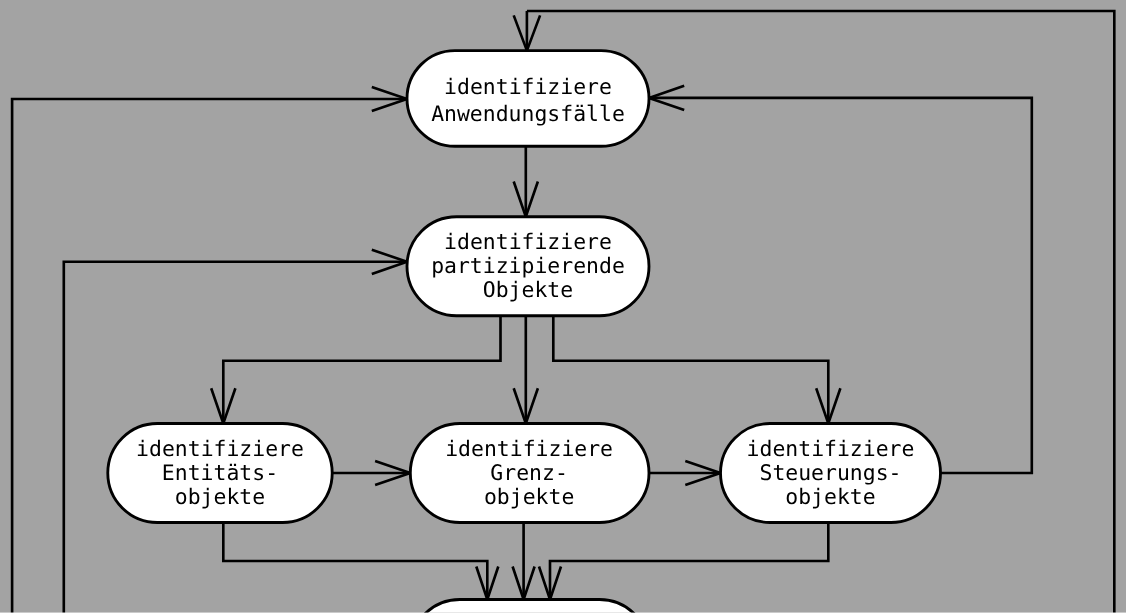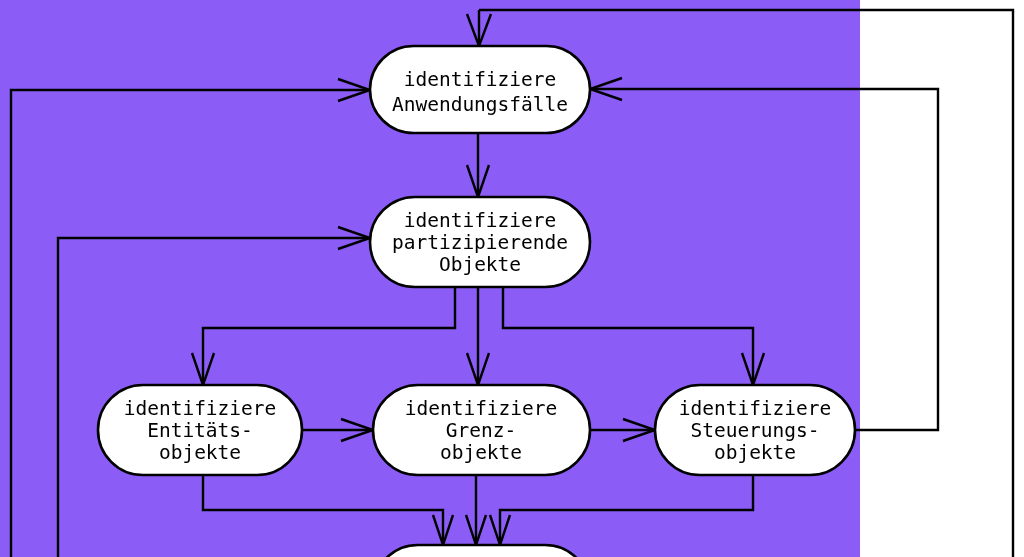--- a/index.html
+++ b/index.html
@@ -8,23 +8,23 @@
     background: #ffffff;
   }
   body {
     width: 1024px;
     height: 557px;
     overflow: hidden;
     font-family: "DejaVu Sans Mono", monospace;
   }
   #diagram-root {
     position: relative;
-    width: 860px;
+    width: 1024px;
     height: 557px;
-    background: #8b5cf6;
+    background: #a3a3a3;
   }
   #flow-svg {
     position: absolute;
     left: 0;
     top: 0;
     width: 1024px;
     height: 557px;
     display: block;
   }
   .node-shape {

